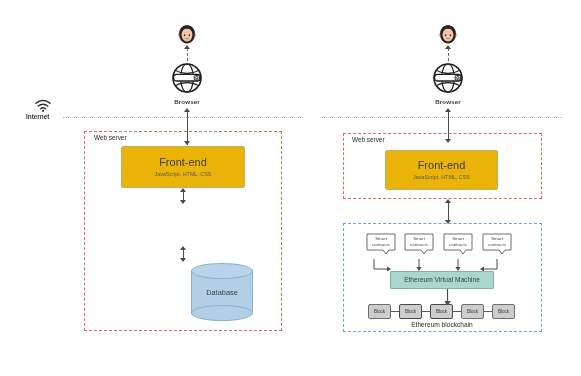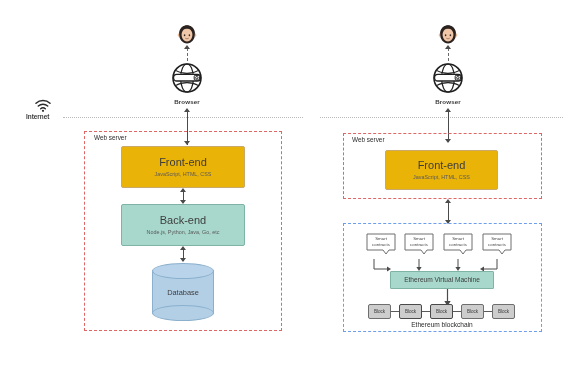--- a/index.html
+++ b/index.html
@@ -56,21 +56,21 @@
     align-items:center;justify-content:center;text-align:center;
   }
   .node .title{font-size:11px;color:#3d3d3d;line-height:1.15;}
   .node .sub{font-size:5.4px;color:#5a5a5a;margin-top:3px;line-height:1.1;}
   .node.frontend{background:#eab308;border-color:#c9a86b;}
   .node.backend{background:#a8d8cc;border-color:#7fb3a6;}
   .node.evm{background:#a8d8cc;border-color:#7fb3a6;border-radius:1px;}
   .node.evm .title{font-size:6.6px;color:#3d3d3d;}
 
   
-  .db{position:absolute;}
+  .db{position:absolute;margin-left:39px;}
   .db .body{
     position:absolute;left:0;right:0;top:7px;bottom:7px;
     background:#b3cfe6;border-left:1px solid #8ab0cd;border-right:1px solid #8ab0cd;
   }
   .db .top{
     position:absolute;left:0;right:0;top:0;height:14px;
     background:#b9d4ea;border:1px solid #8ab0cd;border-radius:50%;
   }
   .db .bot{
     position:absolute;left:0;right:0;bottom:0;height:14px;
@@ -161,24 +161,20 @@
 
   <div class="node frontend" style="left:121px;top:146px;width:124px;height:42px;">
     <div class="title">Front-end</div>
     <div class="sub">JavaScript, HTML, CSS</div>
   </div>
 
   <div class="vline abs" style="left:182.5px;top:191px;height:12px;"></div>
   <div class="arrow-up abs" style="left:179.5px;top:188px;"></div>
   <div class="arrow-dn abs" style="left:179.5px;top:200px;"></div>
 
-  <div class="node backend" style="left:121px;top:204px;width:124px;height:42px;">
-    <div class="title">Back-end</div>
-    <div class="sub">Node.js, Python, Java, Go, etc</div>
-  </div>
 
   <div class="vline abs" style="left:182.5px;top:249px;height:12px;"></div>
   <div class="arrow-up abs" style="left:179.5px;top:246px;"></div>
   <div class="arrow-dn abs" style="left:179.5px;top:258px;"></div>
 
   <div class="db" style="left:152px;top:263px;width:62px;height:58px;">
     <div class="body"></div>
     <div class="bot"></div>
     <div class="top"></div>
     <div class="lbl">Database</div>

